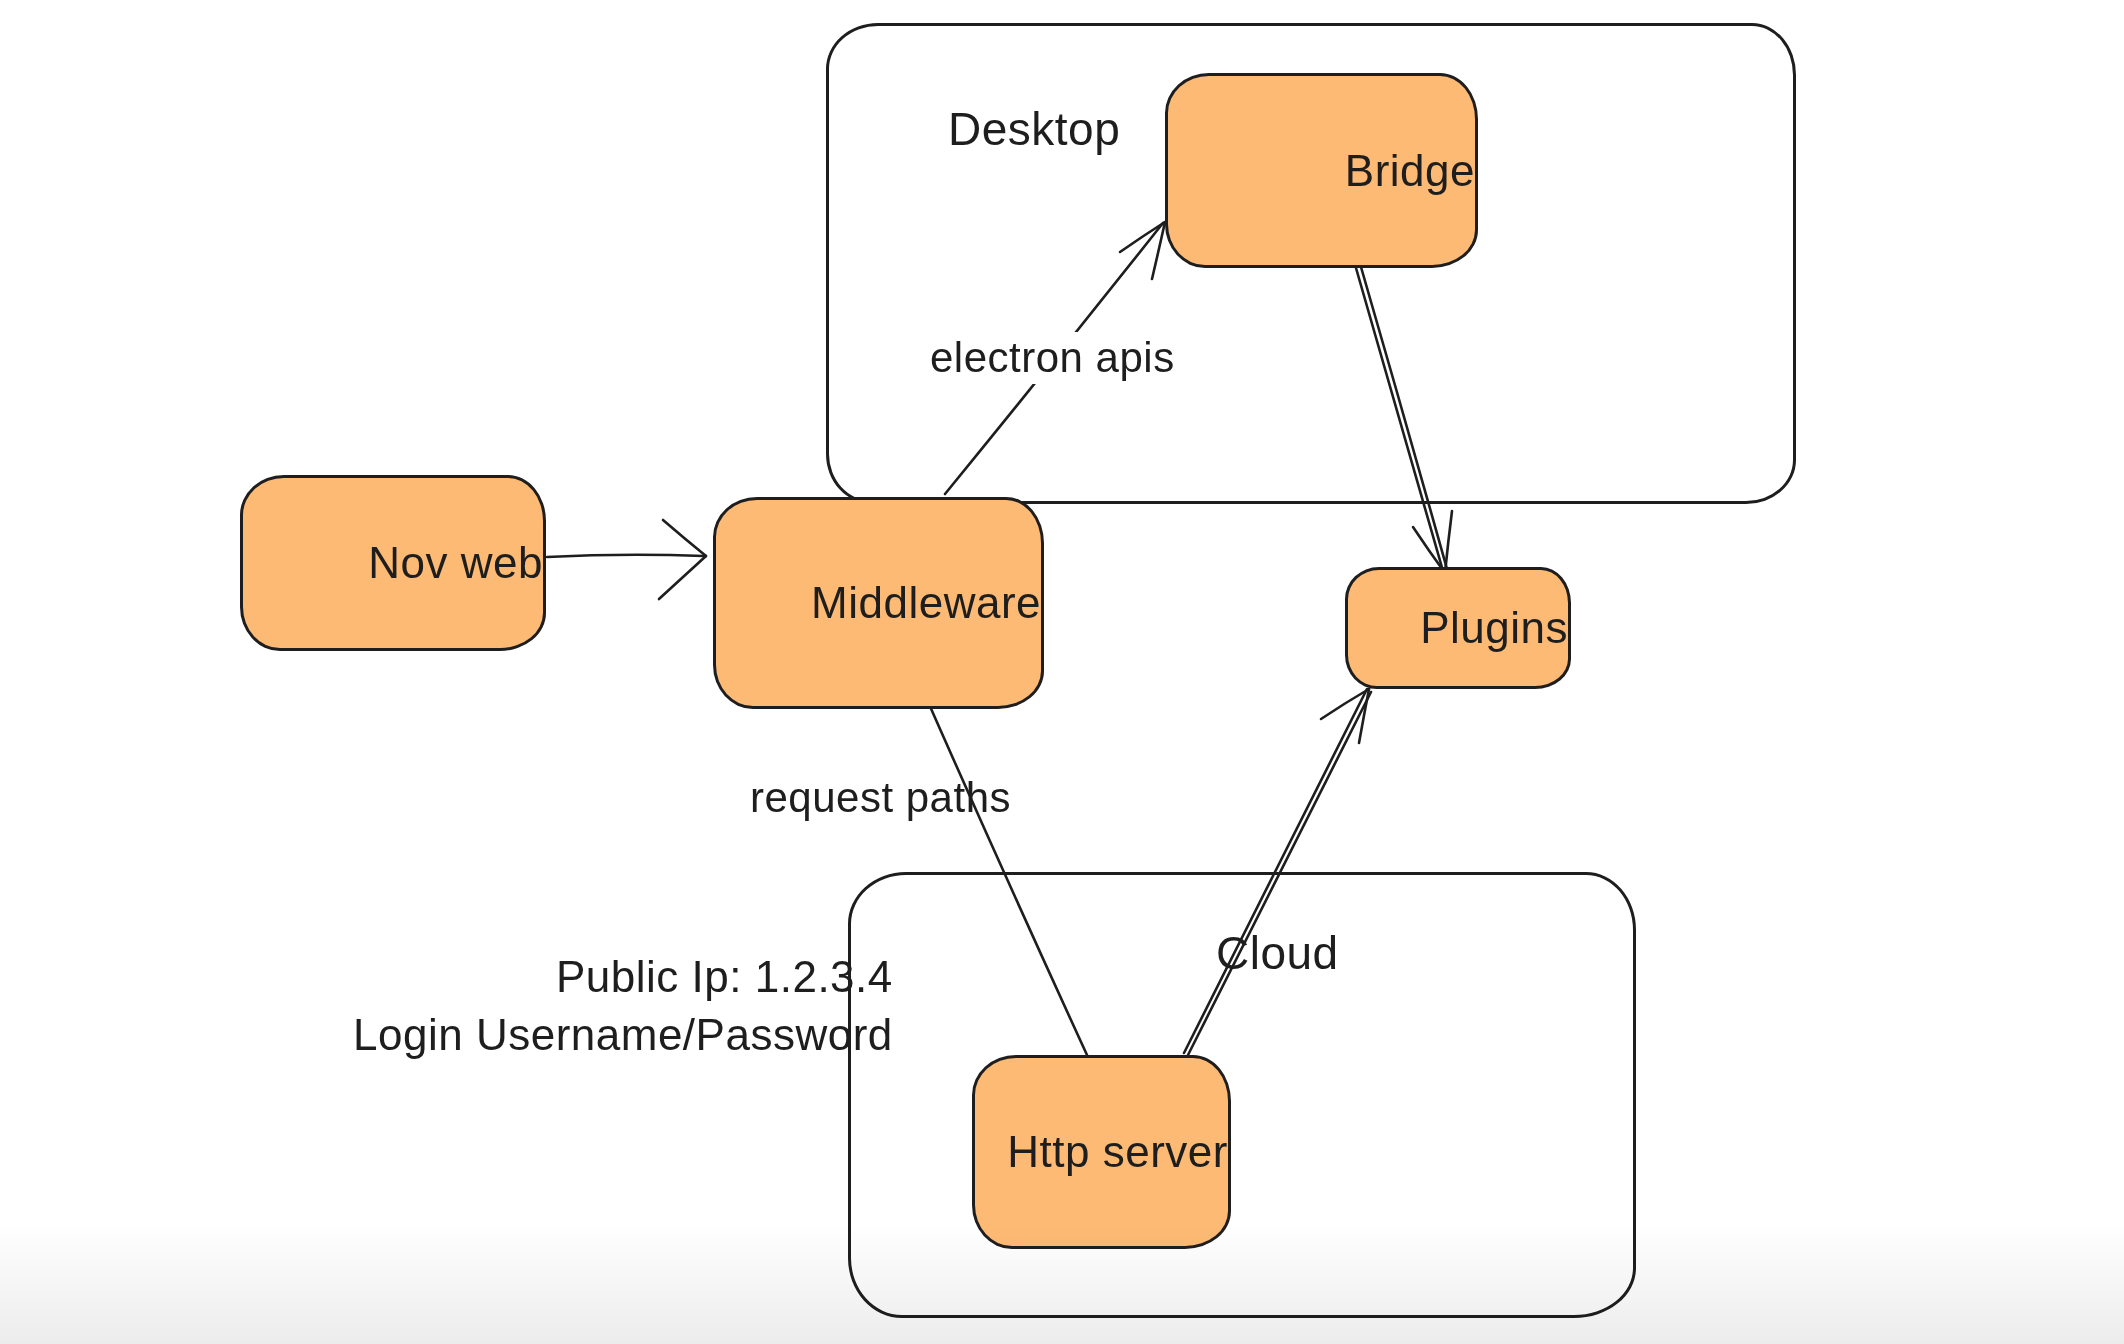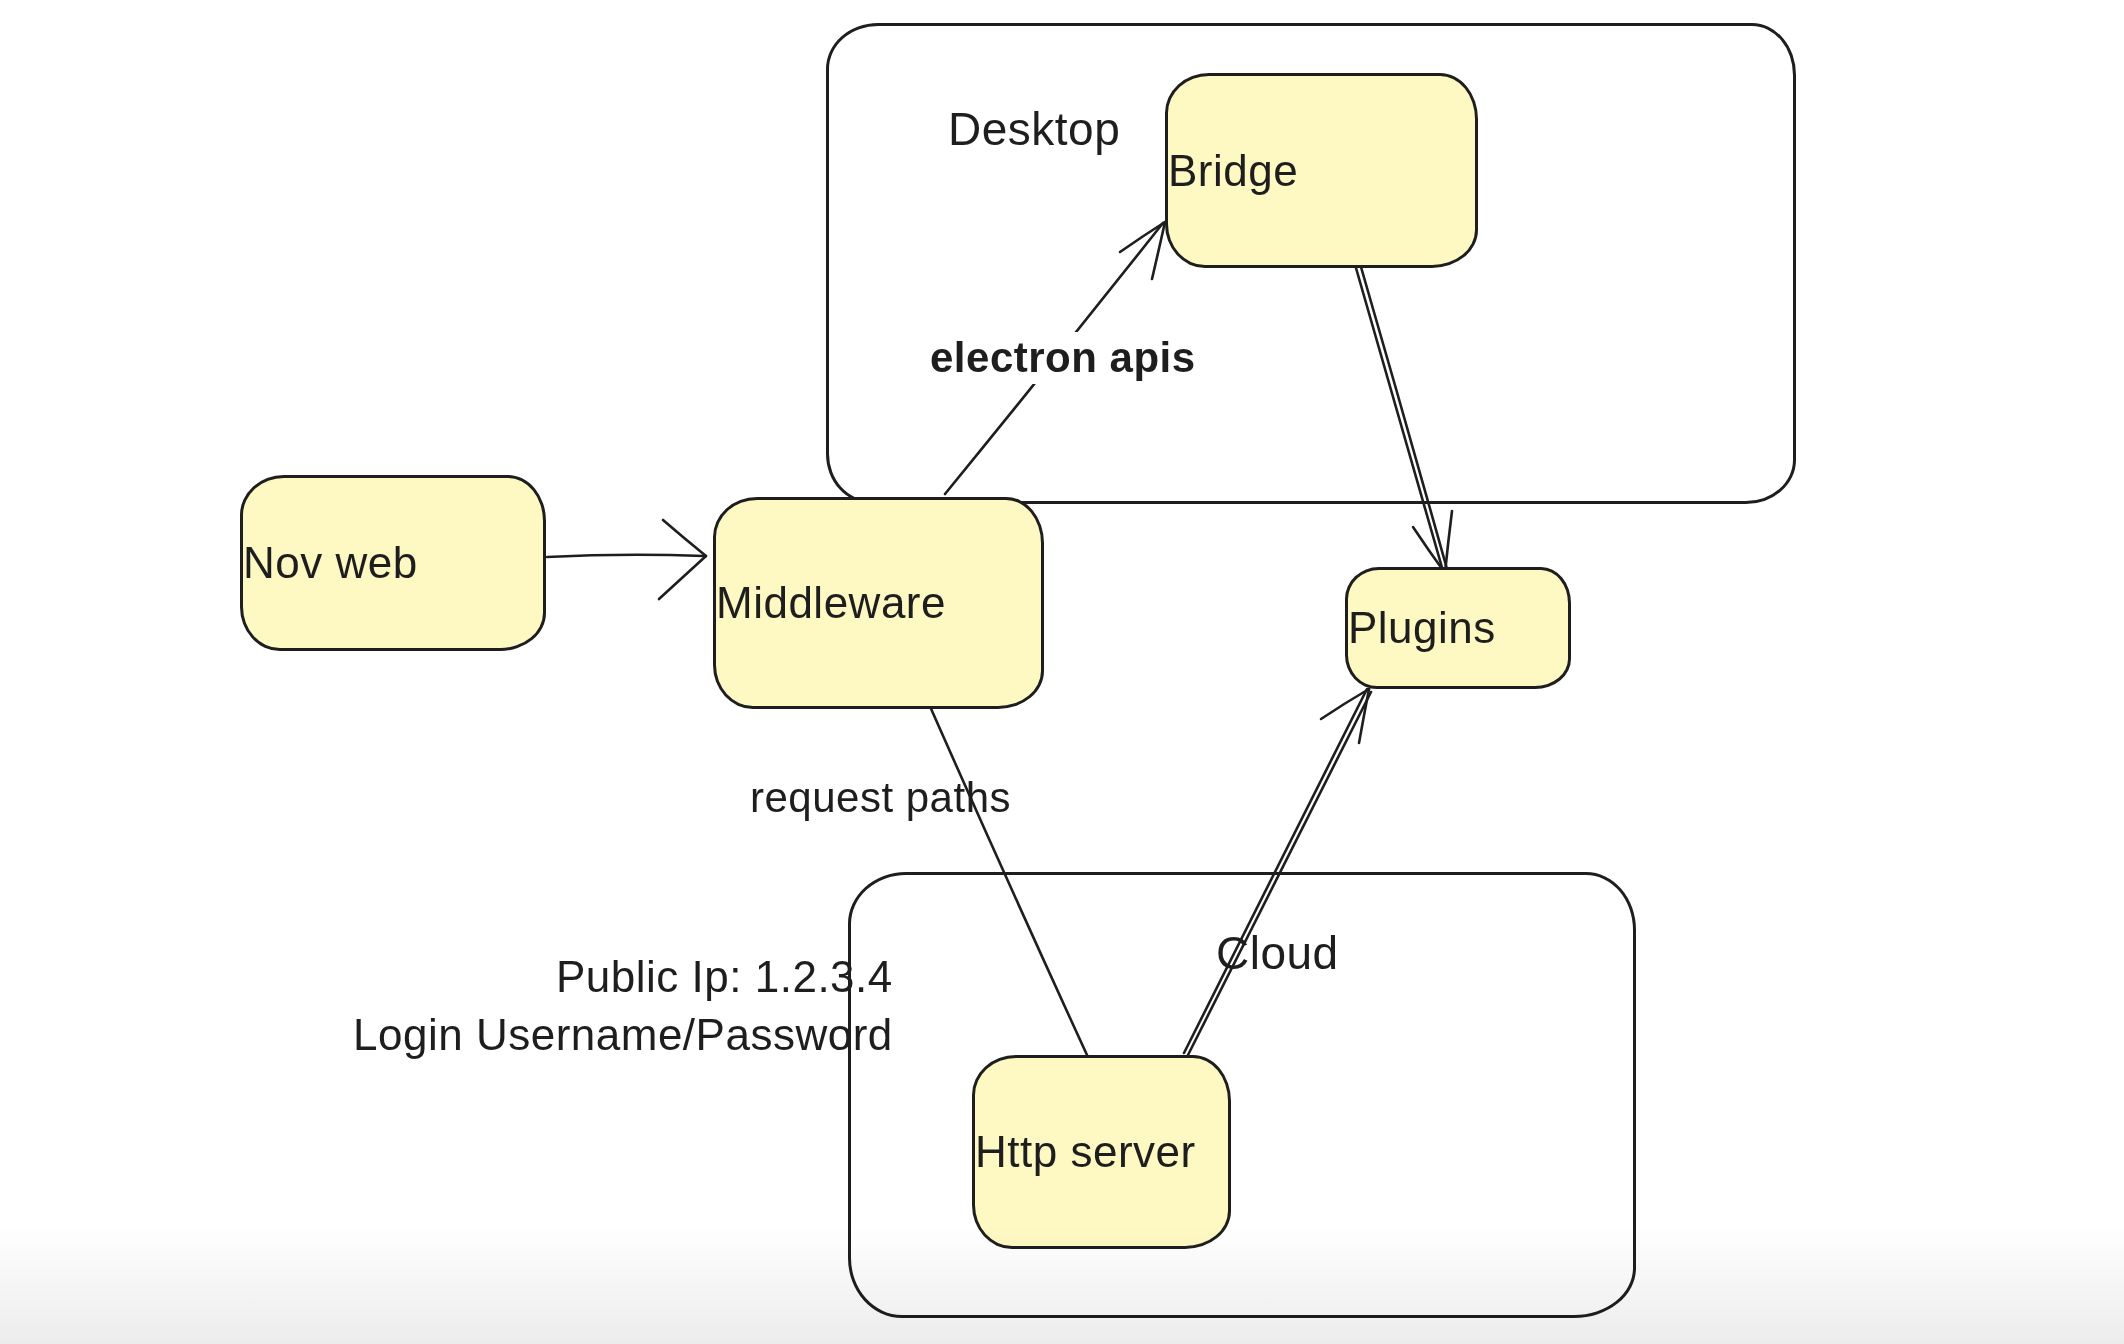--- a/index.html
+++ b/index.html
@@ -14,30 +14,30 @@
     pointer-events:none;
   }
   .shape{
     position:absolute;box-sizing:border-box;border:3px solid #1e1e1e;
   }
   .container{
     z-index:1;background:transparent;
     border-radius:52px 44px 50px 46px / 46px 52px 44px 50px;
   }
   .node{
-    z-index:3;background:#fef9c3;display:flex;align-items:center;justify-content:flex-start;
+    z-index:3;background:#fdba74;display:flex;align-items:center;justify-content:flex-end;
     border-radius:44px 38px 46px 40px / 40px 46px 38px 44px;
   }
   .node .label{font-size:44px;white-space:nowrap;letter-spacing:0.5px;}
   svg.edges{position:absolute;left:0;top:0;z-index:2;}
   svg.edges path{stroke:#1e1e1e;fill:none;stroke-width:2.6;stroke-linecap:round;stroke-linejoin:round;}
   .floating-label{
     position:absolute;z-index:4;font-size:42px;white-space:nowrap;letter-spacing:0.5px;
   }
-  .bg-white{background:#ffffff;padding:2px 8px;font-weight:bold;}
+  .bg-white{background:#ffffff;padding:2px 8px;}
   .container-title{font-size:46px;}
   .annotation{
     position:absolute;z-index:4;font-size:44px;line-height:58px;white-space:nowrap;letter-spacing:0.5px;text-align:right;
   }
 </style>
 </head>
 <body>
 
 <div class="stage">
 

